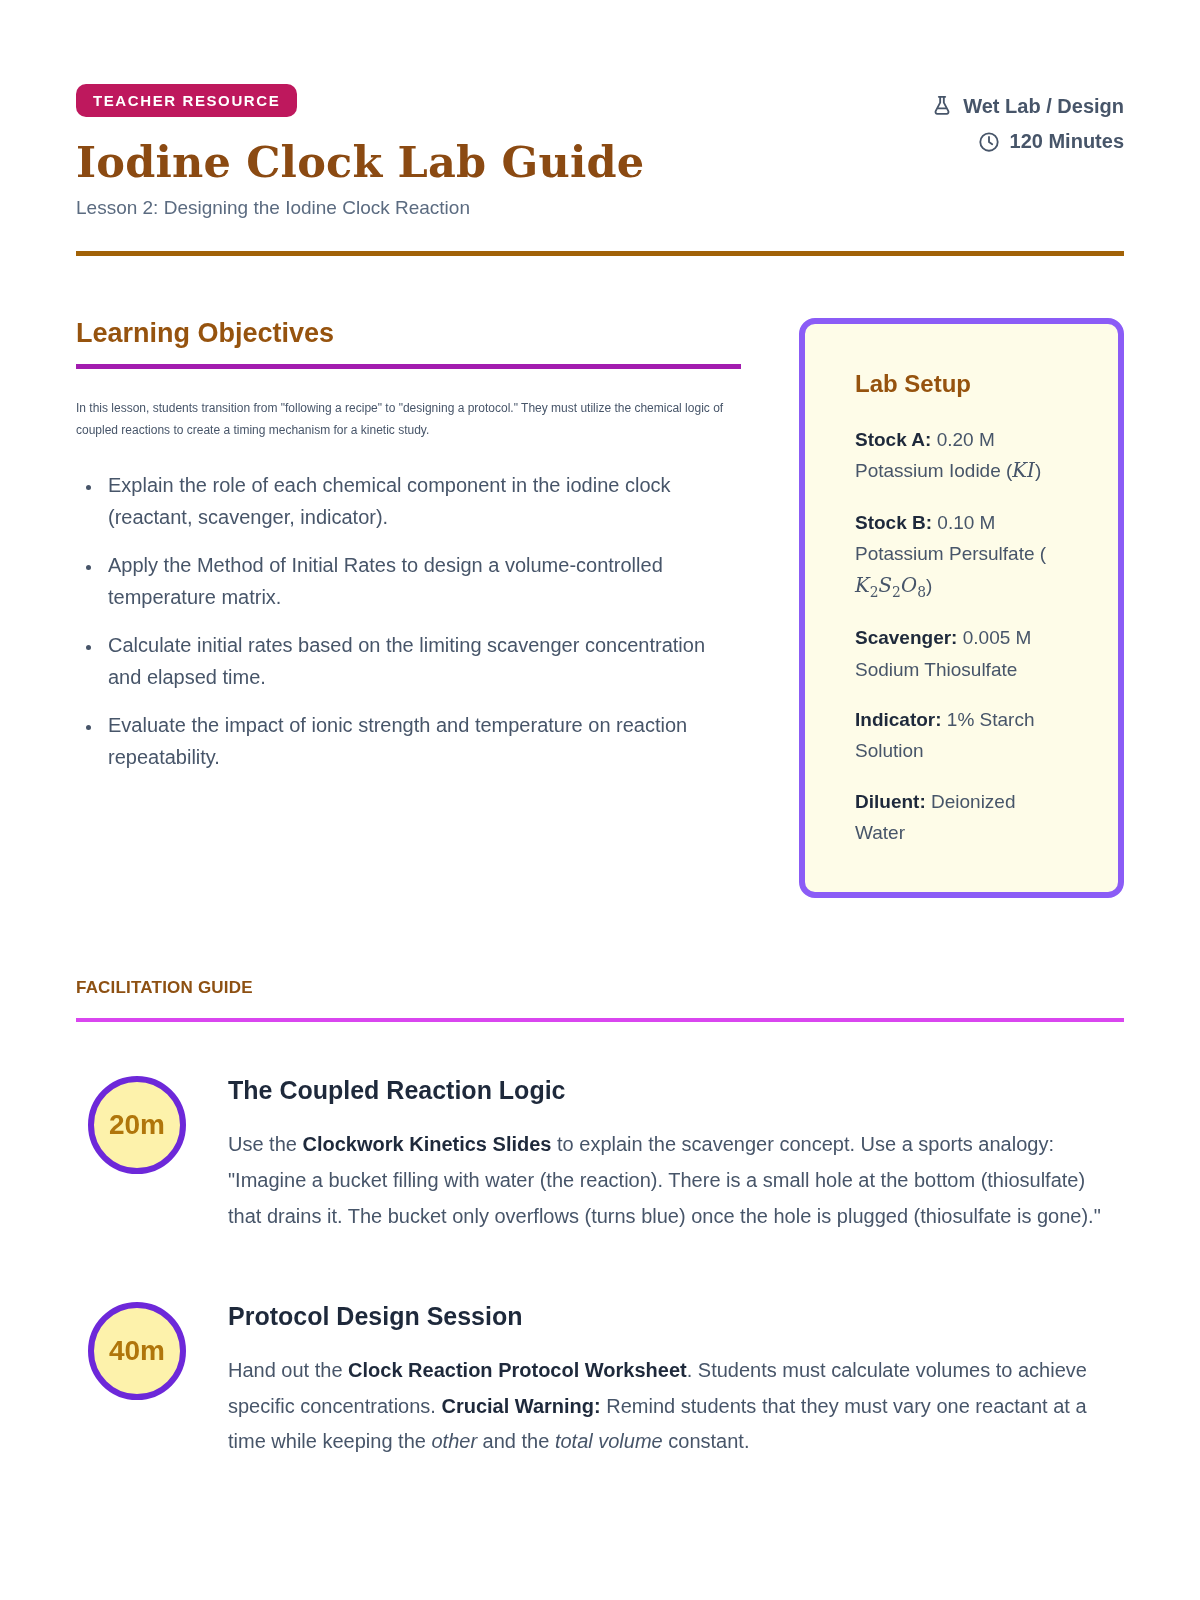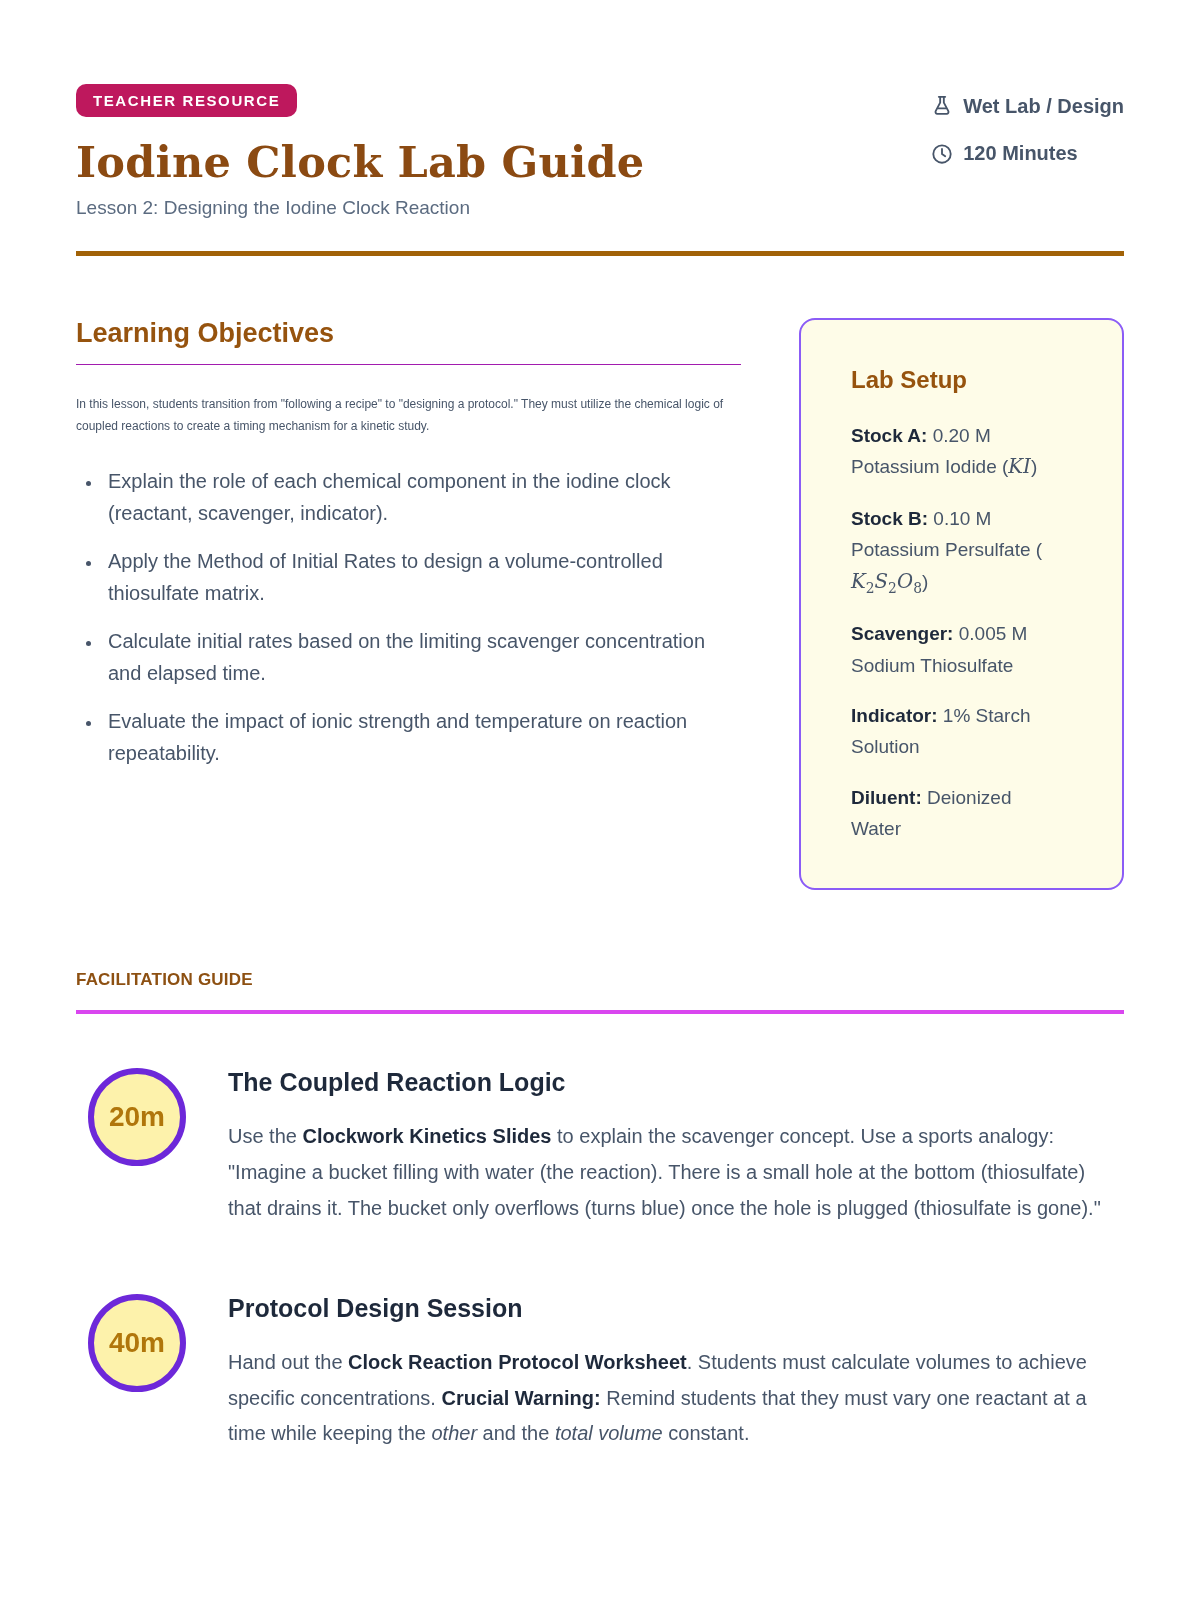--- a/index.html
+++ b/index.html
@@ -17,43 +17,43 @@
     display:inline-block; background:#be185d; color:#ffffff;
     font-size:15px; font-weight:700; letter-spacing:1.6px;
     padding:8px 17px; border-radius:10px;
   }
   .doc-title {
     font-family:"DejaVu Serif","Liberation Serif",serif;
     font-weight:700; font-size:43px; color:#8b4a12;
     margin-top:20px; letter-spacing:0.2px;
   }
   .doc-subtitle { font-size:19px; color:#5b6b80; margin-top:10px; }
-  .meta { display:flex; flex-direction:column; align-items:flex-start; gap:24px; padding-top:10px; }
+  .meta { display:flex; flex-direction:column; align-items:flex-end; gap:12px; padding-top:10px; }
   .meta-row { display:flex; align-items:center; gap:10px; font-size:20px; font-weight:700; color:#475569; }
   .meta-row svg { display:block; }
 
   .rule { height:5px; background:#a16207; margin-top:32px; }
 
   
   .columns { display:flex; gap:58px; margin-top:62px; align-items:flex-start; }
   .col-left { flex:1; min-width:0; }
 
   .section-heading {
     font-size:27px; font-weight:700; color:#96530e;
-    padding-bottom:15px; border-bottom:1px solid #a21caf;
+    padding-bottom:15px; border-bottom:5px solid #a21caf;
   }
   .intro { margin-top:28px; font-size:12px; line-height:1.85; }
   .objective-list { margin-top:28px; padding-left:26px; }
   .objective-list li { padding-left:6px; margin-bottom:16px; font-size:20px; line-height:1.6; }
   .objective-list li::marker { color:#475569; font-size:0.8em; }
 
   
   .card {
     width:325px; flex:0 0 325px;
-    background:#fefce8; border:2px solid #8b5cf6; border-radius:16px;
+    background:#fefce8; border:6px solid #8b5cf6; border-radius:16px;
     padding:46px 56px 44px 50px;
   }
   .card-heading { font-size:24px; font-weight:700; color:#96530e; margin-bottom:26px; }
   .card-item { font-size:19px; line-height:1.65; margin-bottom:19px; }
   .card-item:last-child { margin-bottom:0; }
 
   .b { font-weight:700; color:#1e293b; }
   .i { font-style:italic; }
   .math {
     display:inline-block; font-family:"DejaVu Serif","Liberation Serif",serif;
@@ -115,21 +115,21 @@
   </div>
 
   <div class="rule"></div>
 
   <div class="columns">
     <div class="col-left">
       <h2 class="section-heading">Learning Objectives</h2>
       <p class="intro">In this lesson, students transition from "following a recipe" to "designing a protocol." They must utilize the chemical logic of coupled reactions to create a timing mechanism for a kinetic study.</p>
       <ul class="objective-list">
         <li>Explain the role of each chemical component in the iodine clock (reactant, scavenger, indicator).</li>
-        <li>Apply the Method of Initial Rates to design a volume-controlled thiosulfate matrix.</li>
+        <li>Apply the Method of Initial Rates to design a volume-controlled temperature matrix.</li>
         <li>Calculate initial rates based on the limiting scavenger concentration and elapsed time.</li>
         <li>Evaluate the impact of ionic strength and temperature on reaction repeatability.</li>
       </ul>
     </div>
 
     <div class="card">
       <h3 class="card-heading">Lab Setup</h3>
       <p class="card-item"><span class="b">Stock A:</span><span> 0.20 M Potassium Iodide (</span><span class="math"><span>KI</span></span><span>)</span></p>
       <p class="card-item"><span class="b">Stock B:</span><span> 0.10 M Potassium Persulfate (</span><span class="math"><span>K</span><sub>2</sub><span>S</span><sub>2</sub><span>O</span><sub>8</sub></span><span>)</span></p>
       <p class="card-item"><span class="b">Scavenger:</span><span> 0.005 M Sodium Thiosulfate</span></p>

